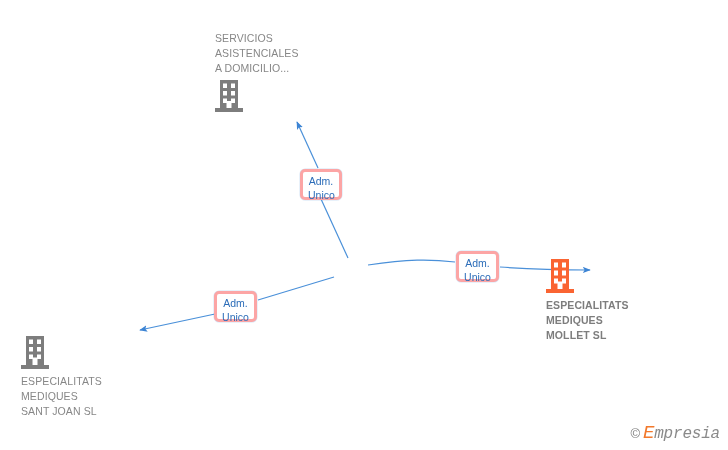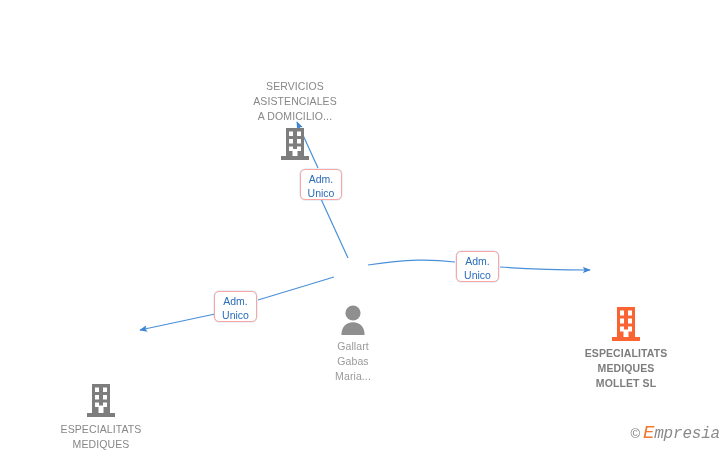--- a/index.html
+++ b/index.html
@@ -26,22 +26,21 @@
     position: absolute;
     left: 0;
     top: 0;
     width: 728px;
     height: 450px;
     pointer-events: none;
   }
   .node {
     position: absolute;
     width: 160px;
-    text-align: center;
-    margin-top: 48px;
+    text-align: left;
   }
   .node .icon-wrap {
     display: block;
     line-height: 0;
   }
   .node .label {
     display: block;
     font-size: 10.5px;
     line-height: 15px;
     color: #8c8c8c;
@@ -61,21 +60,21 @@
   .node.label-top .label {
     margin-bottom: 4px;
   }
   .node.label-bottom .label {
     margin-top: 3px;
   }
   
   .edge-label {
     position: absolute;
     box-sizing: border-box;
-    border: 1px solid #fca5a5;
+    border: 3px solid #fca5a5;
     border-radius: 5px;
     background: #ffffff;
     color: #2b6cb8;
     font-size: 10.5px;
     line-height: 14px;
     text-align: center;
     padding: 2px 5px 3px 5px;
     white-space: pre-line;
     box-shadow: 0 0 0 0.5px rgba(74,144,217,0.25);
   }
@@ -145,31 +144,20 @@
         <rect x="16" y="3.5" width="4" height="4.5" fill="#ffffff"></rect>
         <rect x="8" y="11" width="4" height="4.5" fill="#ffffff"></rect>
         <rect x="16" y="11" width="4" height="4.5" fill="#ffffff"></rect>
         <rect x="8" y="18.5" width="4" height="4.5" fill="#ffffff"></rect>
         <rect x="16" y="18.5" width="4" height="4.5" fill="#ffffff"></rect>
         <rect x="11.5" y="21" width="5" height="7" fill="#ffffff"></rect>
       </svg>
     </span>
   </div>
 
-  <div class="node person label-bottom" style="left:273px; top:256px;">
-    <span class="icon-wrap">
-      <svg width="28" height="32" viewBox="0 0 28 32" xmlns="http://www.w3.org/2000/svg">
-        <circle cx="14" cy="9" r="7.6" fill="#8f8f8f"></circle>
-        <path d="M14,18.2 C21.2,18.2 25.6,23 25.6,31 L2.4,31 C2.4,23 6.8,18.2 14,18.2 Z" fill="#8f8f8f"></path>
-      </svg>
-    </span>
-    <span class="label">Gallart
-Gabas
-Maria...</span>
-  </div>
 
   <div class="node company focus label-bottom" style="left:546px; top:259px;">
     <span class="icon-wrap">
       <svg width="28" height="36" viewBox="0 0 28 36" xmlns="http://www.w3.org/2000/svg">
         <rect x="5" y="0" width="18" height="30" fill="#fa6432"></rect>
         <rect x="0" y="30" width="28" height="4" fill="#fa6432"></rect>
         <rect x="8" y="3.5" width="4" height="5" fill="#ffffff"></rect>
         <rect x="16" y="3.5" width="4" height="5" fill="#ffffff"></rect>
         <rect x="8" y="11.5" width="4" height="5" fill="#ffffff"></rect>
         <rect x="16" y="11.5" width="4" height="5" fill="#ffffff"></rect>

